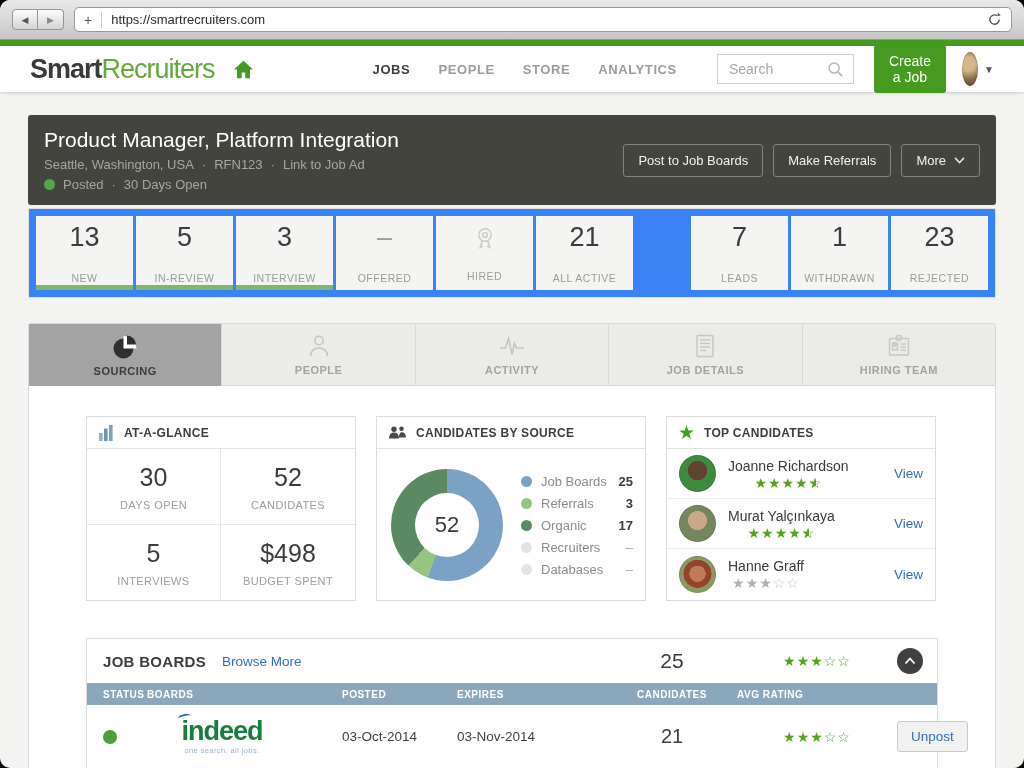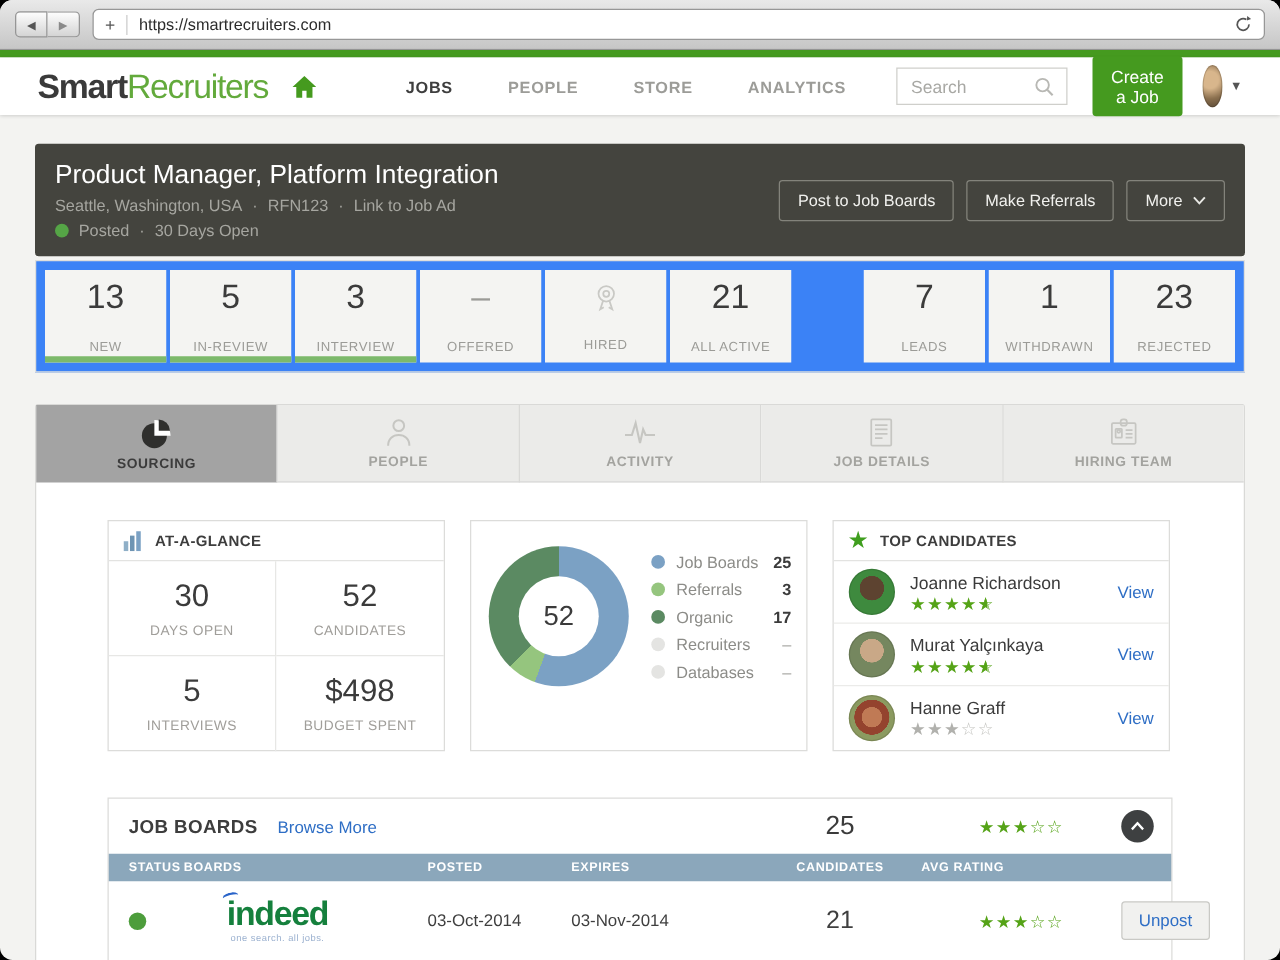--- a/index.html
+++ b/index.html
@@ -17,21 +17,21 @@
   .urltext{flex:1;}
   .reload{margin-left:auto;display:flex;align-items:center;}
 
   
   .greenbar{height:6px;background:#459a1f;}
   .topnav{height:46px;background:#fff;display:flex;align-items:center;padding:0 30px;box-shadow:0 1px 3px rgba(0,0,0,.18);position:relative;z-index:5;}
   .logo{font-size:27px;letter-spacing:-1px;white-space:nowrap;}
   .logo .smart{color:#3a3a3a;font-weight:bold;}
   .logo .rec{color:#63aa3c;}
   .homeicon{margin-left:18px;display:flex;}
-  .navlinks{display:flex;gap:44px;margin-left:71px;}
+  .navlinks{display:flex;gap:28px;margin-left:119px;}
   .navlink{font-size:13px;font-weight:bold;letter-spacing:.6px;color:#9c9c98;cursor:pointer;}
   .navlink.active{color:#3e3e3e;}
   .search{margin-left:40px;width:168px;height:30px;border:1px solid #cfcfcb;background:#fff;display:flex;align-items:center;padding:0 9px;}
   .search input{border:none;outline:none;flex:1;font-size:14px;color:#0f172a;width:100px;font-family:"Liberation Sans",sans-serif;background:transparent;}
   .search input::placeholder{color:#a8a8a4;}
   .createbtn{margin-left:20px;background:#459a1f;color:#fff;font-size:14px;padding:8px 15px;border-radius:3px;border:none;cursor:pointer;font-family:"Liberation Sans",sans-serif;}
   .navatar{margin-left:16px;width:34px;height:34px;border-radius:50%;background:radial-gradient(circle at 38% 35%,#d8b68c 28%,#8a6f4e 62%,#564633),linear-gradient(#7a9a5a,#5d4a33);box-shadow:inset 0 0 0 1px rgba(0,0,0,.15);}
   .navcaret{margin-left:6px;color:#555;font-size:10px;}
 
   .page{padding:0 28px;}
@@ -90,21 +90,21 @@
   .legval{margin-left:auto;font-weight:bold;color:#3b3b3b;}
   .legval.empty{color:#a5a5a1;font-weight:normal;}
 
   
   .tcrow{height:50px;display:flex;align-items:center;padding:0 12px;border-bottom:1px solid #ebebe9;}
   .tcrow:last-child{border-bottom:none;}
   .tcavatar{width:37px;height:37px;border-radius:50%;margin-right:12px;flex:none;box-shadow:inset 0 0 0 1px rgba(0,0,0,.12);}
   .av1{background:radial-gradient(circle at 50% 42%,#5d4330 34%,#3e8a3e 35%);}
   .av2{background:radial-gradient(circle at 50% 42%,#c9a887 33%,#75875f 34%);}
   .av3{background:radial-gradient(circle at 50% 48%,#c07a55 30%,#94432e 31% 52%,#8b9a60 53%);}
-  .tcinfo{display:flex;flex-direction:column;gap:2px;}
+  .tcinfo{display:flex;flex-direction:column;gap:2px;text-align:center;}
   .tcname{font-size:14px;color:#3b3b3b;}
   .viewlink{margin-left:auto;color:#2e6ec5;font-size:13.5px;text-decoration:none;cursor:pointer;}
 
   
   .stars{font-size:14px;line-height:1;letter-spacing:1px;white-space:nowrap;}
   .st{display:inline-block;position:relative;}
   .st.h .o{position:absolute;left:0;top:0;width:55%;overflow:hidden;}
   .stars-green .st,.stars-green .st .b,.stars-green .st .o{color:#55a317;}
   .stars-gray .st.f{color:#b1b1ad;}
   .stars-gray .st.e{color:#c4c4c0;}
@@ -333,20 +333,29 @@
                 <span class="aalbl">INTERVIEWS</span>
               </div>
               <div class="aacell">
                 <span class="aaval">$498</span>
                 <span class="aalbl">BUDGET SPENT</span>
               </div>
             </div>
           </div>
 
           <div class="card">
+            <div class="cardhead">
+              <svg width="19" height="14" viewBox="0 0 19 14">
+                  <circle cx="6" cy="3.2" r="2.7" fill="#4a4a45"></circle>
+                  <path d="M1 12.5 c0-4 2.2-6 5-6 s5 2 5 6 Z" fill="#4a4a45"></path>
+                  <circle cx="13.5" cy="2.8" r="2.3" fill="#4a4a45"></circle>
+                  <path d="M10.8 11.5 c0.3-3.8 1.5-5.3 2.7-5.3 c2.5 0 4.5 1.8 4.5 5.3 Z" fill="#4a4a45"></path>
+                </svg>
+              <span class="cardtitle">CANDIDATES BY SOURCE</span>
+            </div>
             <div class="cbsbody">
               <div class="donut" style="background: conic-gradient(rgb(123, 161, 196) 0deg, rgb(123, 161, 196) 200deg, rgb(149, 197, 126) 200deg, rgb(149, 197, 126) 224deg, rgb(91, 138, 98) 224deg, rgb(91, 138, 98) 360deg);">
                 <div class="hole">
                     <span>52</span>
                   </div>
               </div>
               <div class="legend">
                 <div class="legrow">
                   <span class="legdot" style="background: rgb(123, 161, 196);"></span>
                   <span class="legname">Job Boards</span>

